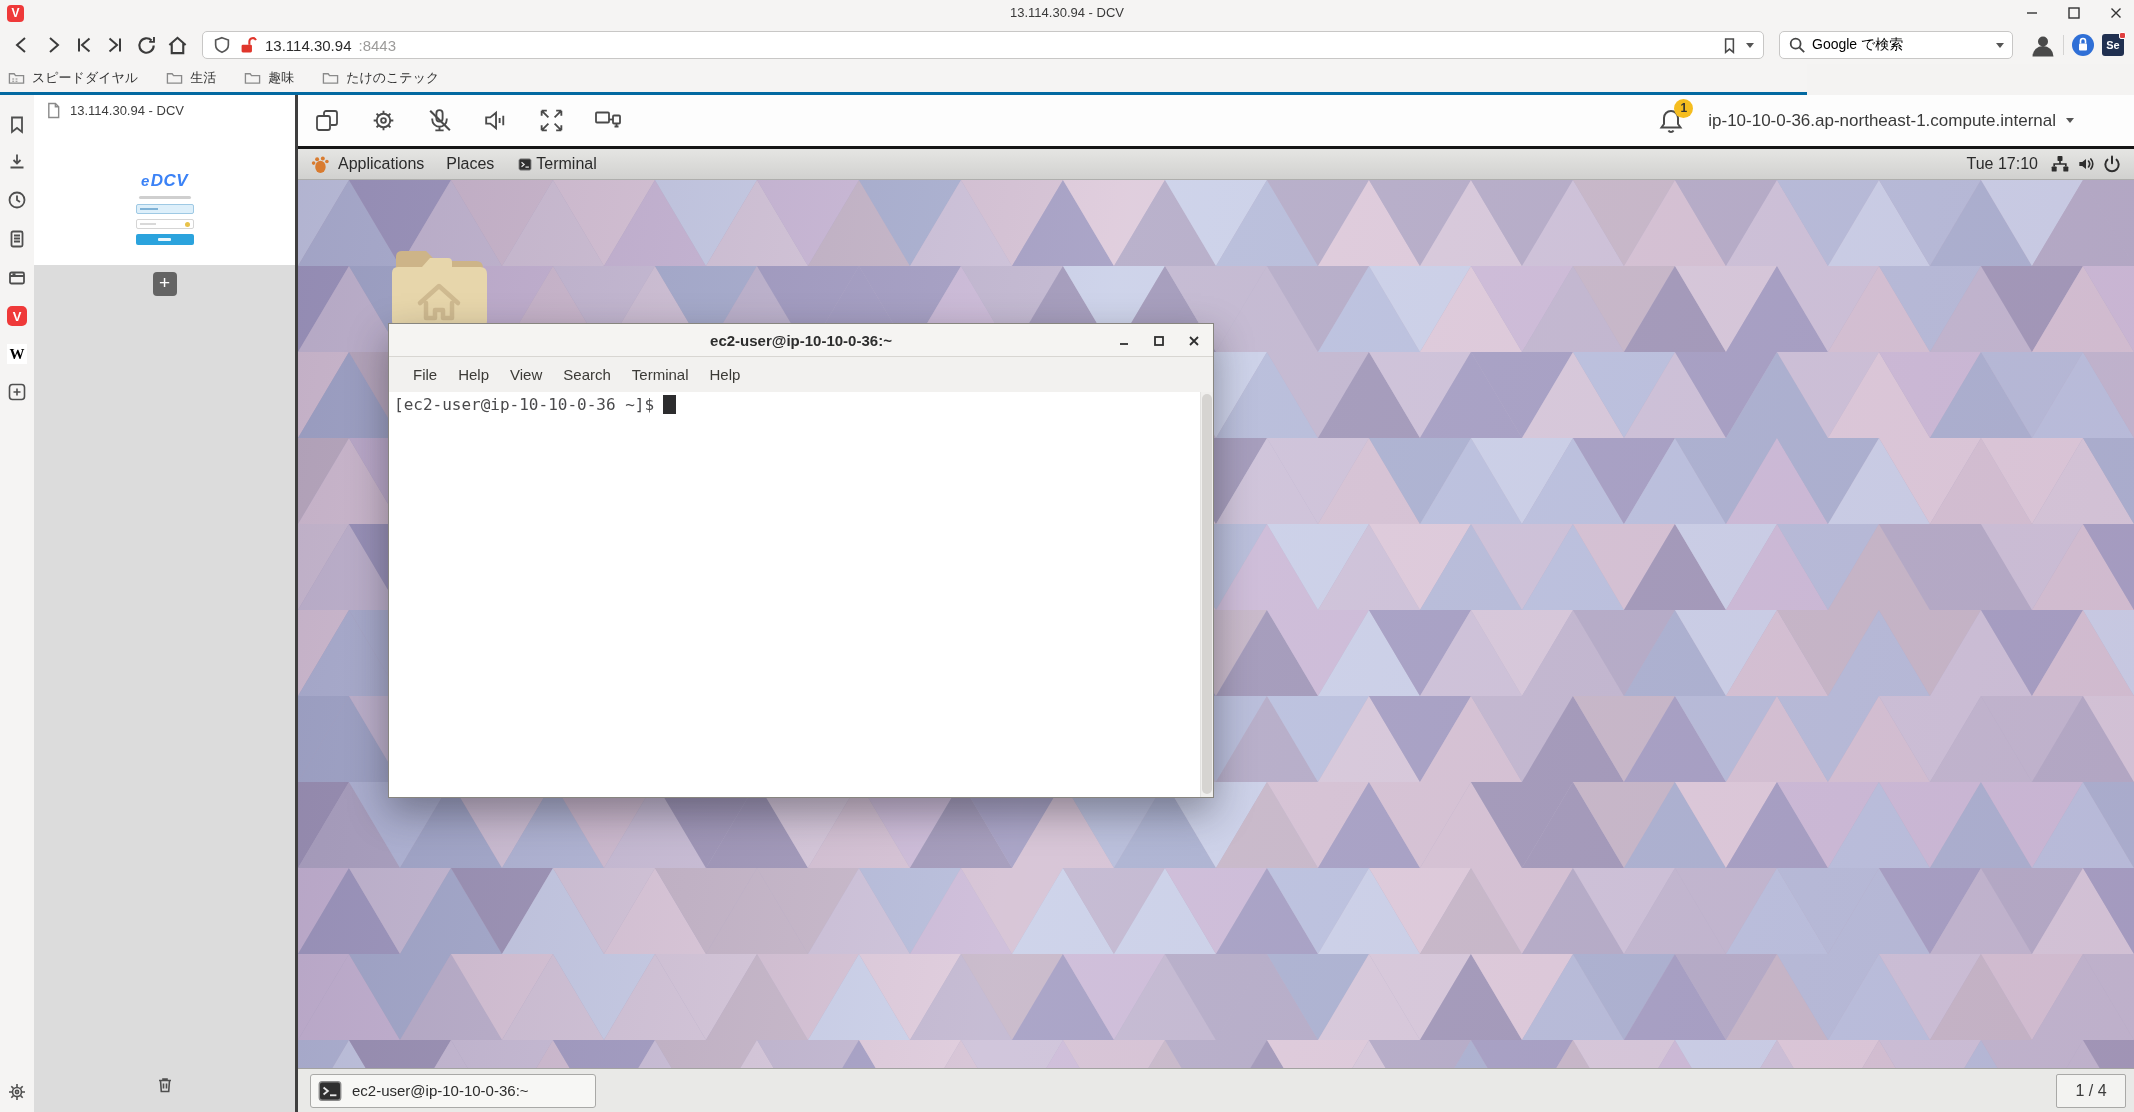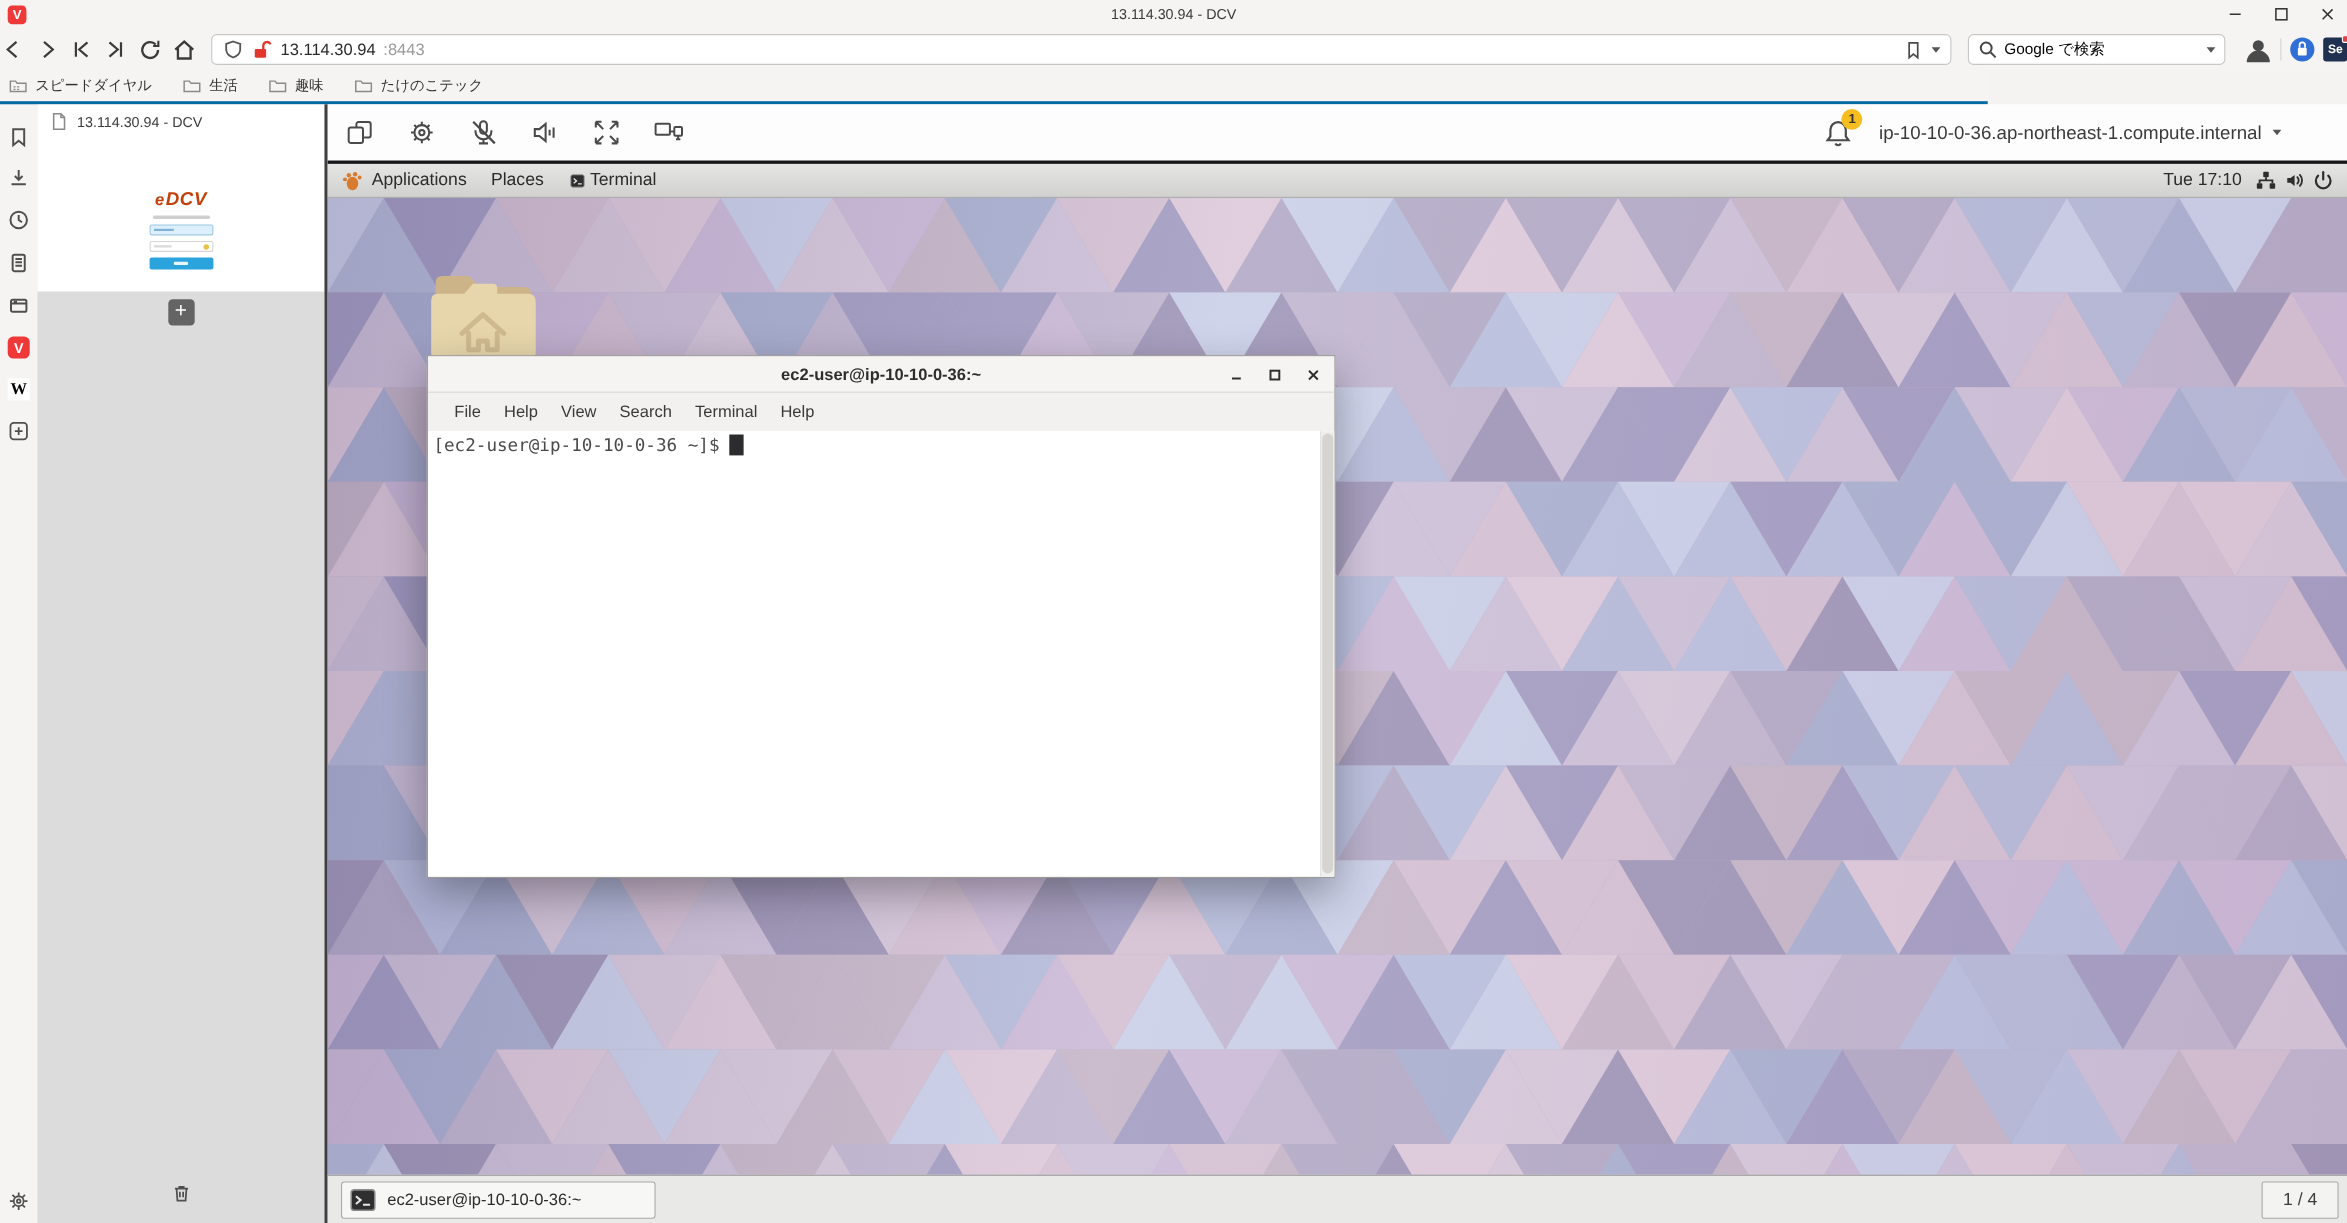--- a/index.html
+++ b/index.html
@@ -18,21 +18,21 @@
     color:#fff; font-weight:bold; font-size:12px; display:flex; align-items:center; justify-content:center; }
   #menu-bar { display:flex; gap:20px; margin-left:16px; font-size:13px; color:#2a2a2a; }
   #menu-bar span { cursor:default; }
   #window-title { left:0; right:0; top:0; height:26px; text-align:center; line-height:26px;
     font-size:13px; color:#3a3a3a; pointer-events:none; }
   #win-controls { position:absolute; right:10px; top:0; height:26px; display:flex; gap:26px; align-items:center; }
   #win-controls .wc { width:16px; height:16px; display:flex; align-items:center; justify-content:center; }
 
   
   #toolbar { left:0; top:26px; width:2134px; height:38px; background:#f5f4f3;
-    display:flex; align-items:center; padding:0 0; gap:7px; }
+    display:flex; align-items:center; padding:0 10px; gap:7px; }
   .navbtn { width:24px; height:24px; display:flex; align-items:center; justify-content:center; }
   #urlbar { flex:1; height:28px; margin-left:6px; background:#fff; border:1px solid #c8c7c6;
     border-radius:5px; display:flex; align-items:center; padding:0 9px; gap:7px; }
   #url-host { font-size:15px; color:#2b2b2b; }
   #url-port { font-size:15px; color:#9c9b9a; }
   #urlbar .spacer { flex:1; }
   .caret { width:0; height:0; border-left:4px solid transparent; border-right:4px solid transparent;
     border-top:5px solid #555; }
   #searchbox { width:234px; height:28px; margin-left:8px; background:#fff; border:1px solid #c8c7c6;
     border-radius:5px; display:flex; align-items:center; padding:0 8px; gap:6px; }
@@ -57,21 +57,21 @@
     font-size:15px; display:flex; align-items:center; justify-content:center; }
 
   
   #panel { left:34px; top:95px; width:261px; height:1017px; background:#dcdcdc; }
   #panel-card { position:absolute; left:0; top:0; width:261px; height:170px; background:#fff; }
   #panel-tab-row { position:absolute; left:0; top:0; width:261px; height:30px; display:flex;
     align-items:center; gap:9px; padding-left:12px; }
   #panel-tab-title { font-size:13px; color:#3d3d3d; }
   #login-thumb { position:absolute; top:76px; left:0; right:0; display:flex; flex-direction:column;
     align-items:center; gap:5px; }
-  #thumb-logo { font-style:italic; font-weight:bold; font-size:17px; color:#c2410c; letter-spacing:0.5px; }
+  #thumb-logo { font-style:italic; font-weight:bold; font-size:17px; color:#3b82f6; letter-spacing:0.5px; }
   #thumb-logo .e { font-size:15px; margin-right:1px; }
   .thumb-caption { width:52px; height:3px; background:#cfcfcf; border-radius:2px; }
   .thumb-input1 { width:58px; height:10px; background:#ddeffa; border:1px solid #9ec9e4; border-radius:2px;
     display:flex; align-items:center; padding-left:3px; }
   .thumb-input1 i { width:18px; height:2px; background:#7fb2d6; }
   .thumb-input2 { width:58px; height:10px; background:#fff; border:1px solid #d5d5d5; border-radius:2px;
     display:flex; align-items:center; justify-content:space-between; padding:0 3px; }
   .thumb-input2 i { width:16px; height:2px; background:#d9d9d9; }
   .thumb-input2 b { width:5px; height:5px; background:#e8c24a; border-radius:50%; }
   .thumb-btn { width:58px; height:11px; background:#2ba3dd; border-radius:2px;

